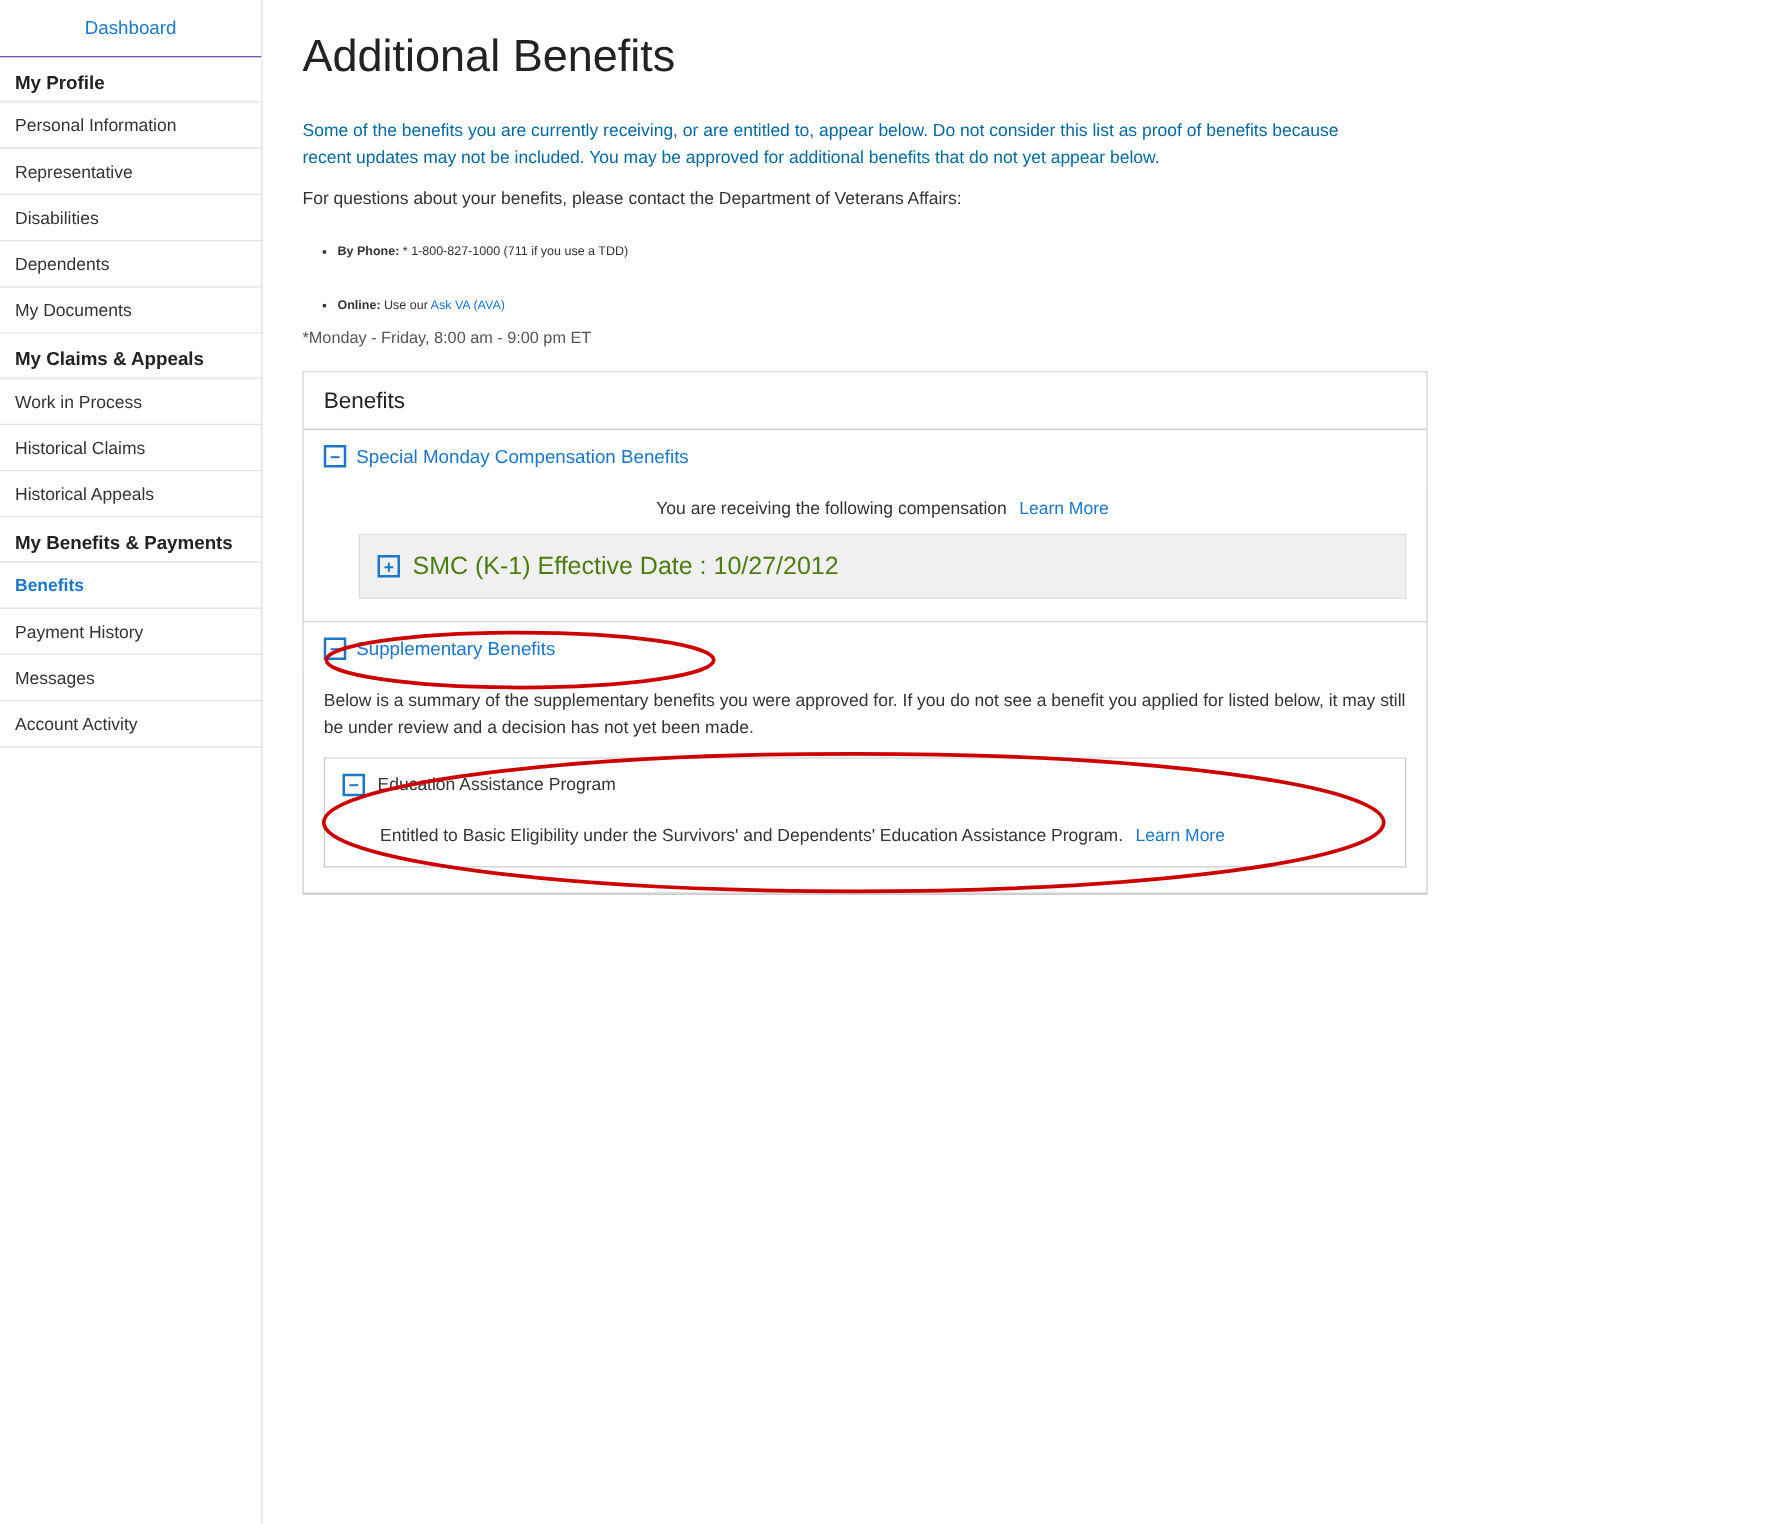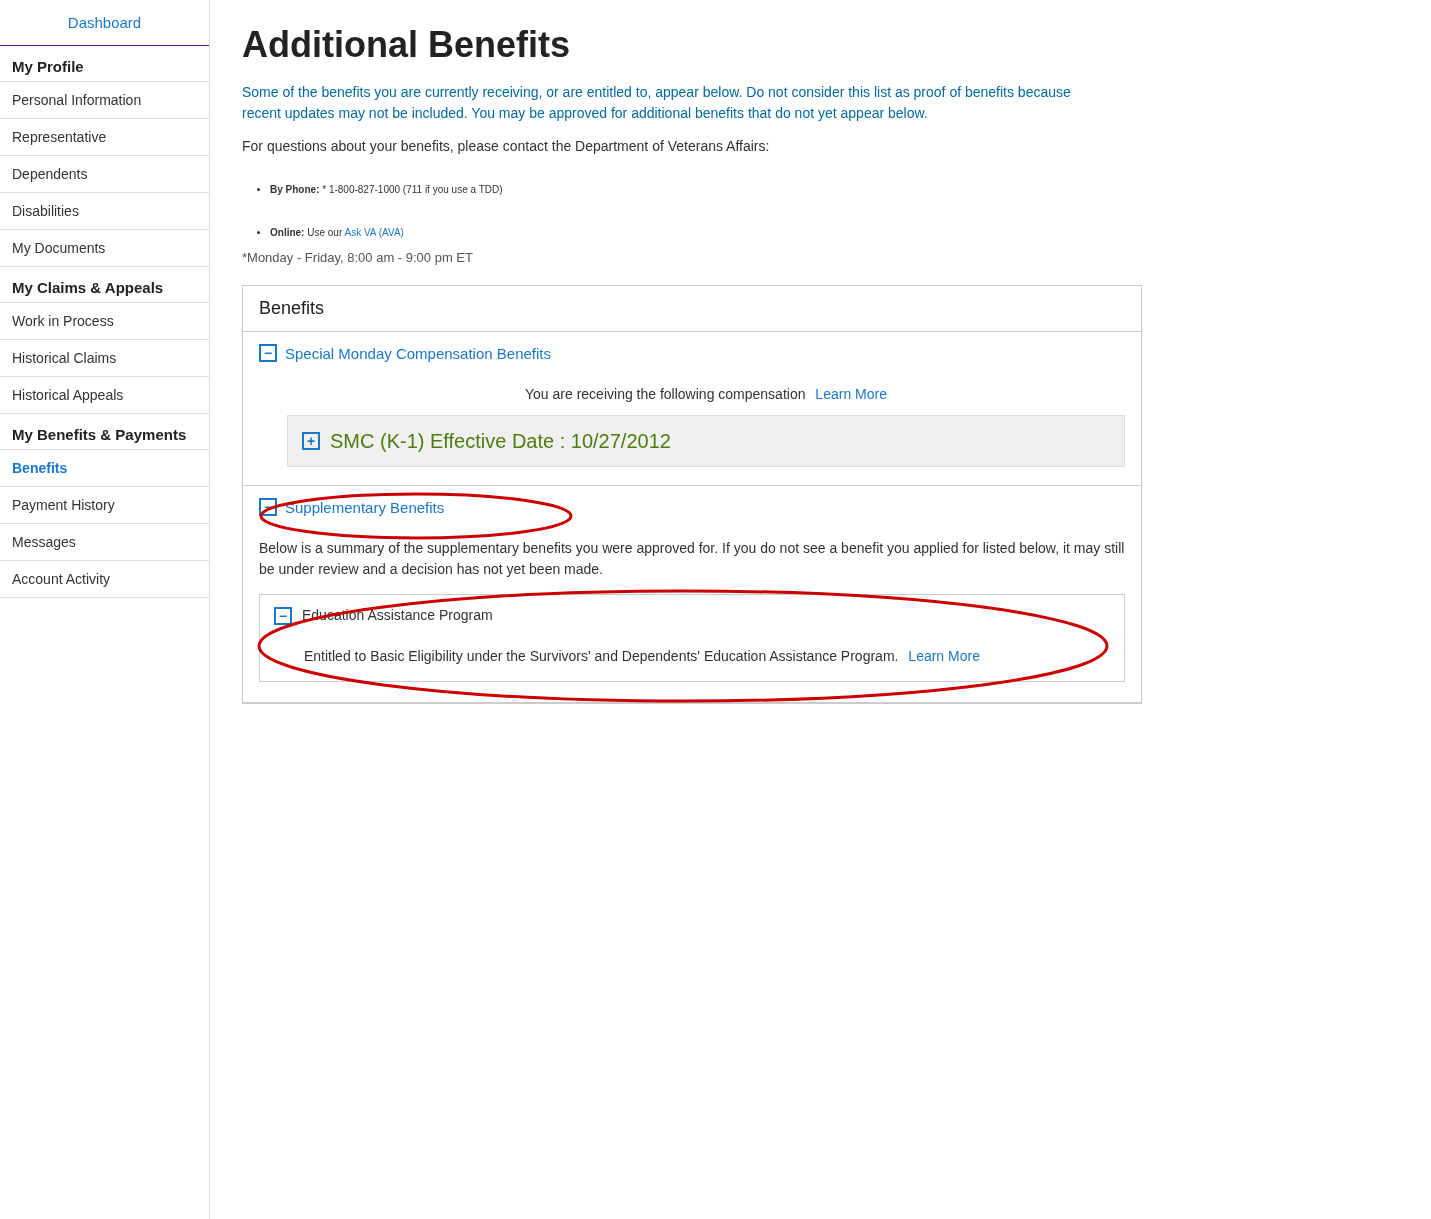--- a/index.html
+++ b/index.html
@@ -54,23 +54,23 @@
     }
 
     
     #main {
       flex: 1;
       padding: 24px 32px;
       overflow-y: auto;
     }
     .page-title {
       font-size: 36px;
-      font-weight: 700;
+      font-weight: 400;
       color: #222;
-      margin-bottom: 16px;
+      margin-bottom: 28px;
     }
     .intro-text {
       font-size: 14px;
       color: #0369a1;
       max-width: 860px;
       margin-bottom: 14px;
       line-height: 1.5;
     }
     .contact-text {
       font-size: 14px;
@@ -242,22 +242,22 @@
   </style>
 </head>
 <body>
 
 <nav id="sidebar">
   <a class="sidebar-dashboard">Dashboard</a>
 
   <span class="sidebar-section-header">My Profile</span>
   <a class="sidebar-link">Personal Information</a>
   <a class="sidebar-link">Representative</a>
+  <a class="sidebar-link">Disabilities</a>
   <a class="sidebar-link">Dependents</a>
-  <a class="sidebar-link">Disabilities</a>
   <a class="sidebar-link">My Documents</a>
 
   <span class="sidebar-section-header">My Claims &amp; Appeals</span>
   <a class="sidebar-link">Work in Process</a>
   <a class="sidebar-link">Historical Claims</a>
   <a class="sidebar-link">Historical Appeals</a>
 
   <span class="sidebar-section-header">My Benefits &amp; Payments</span>
   <a class="sidebar-link active">Benefits</a>
   <a class="sidebar-link">Payment History</a>

